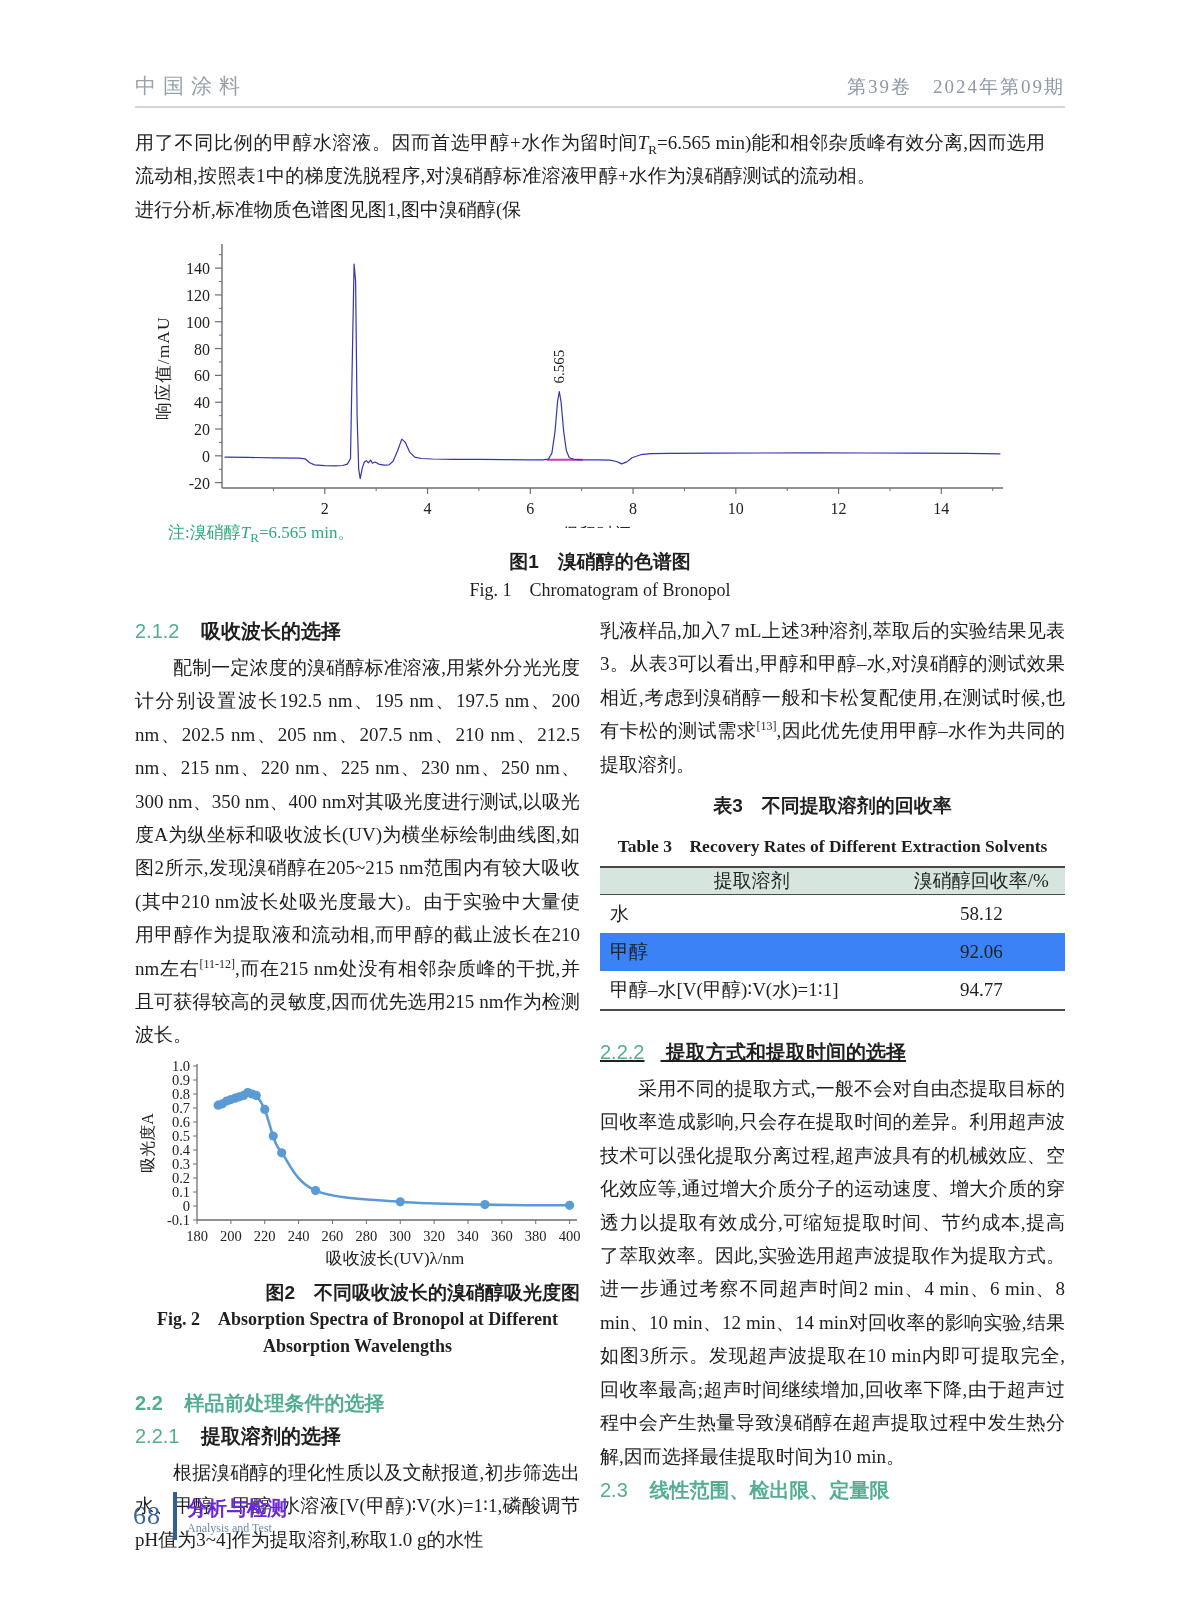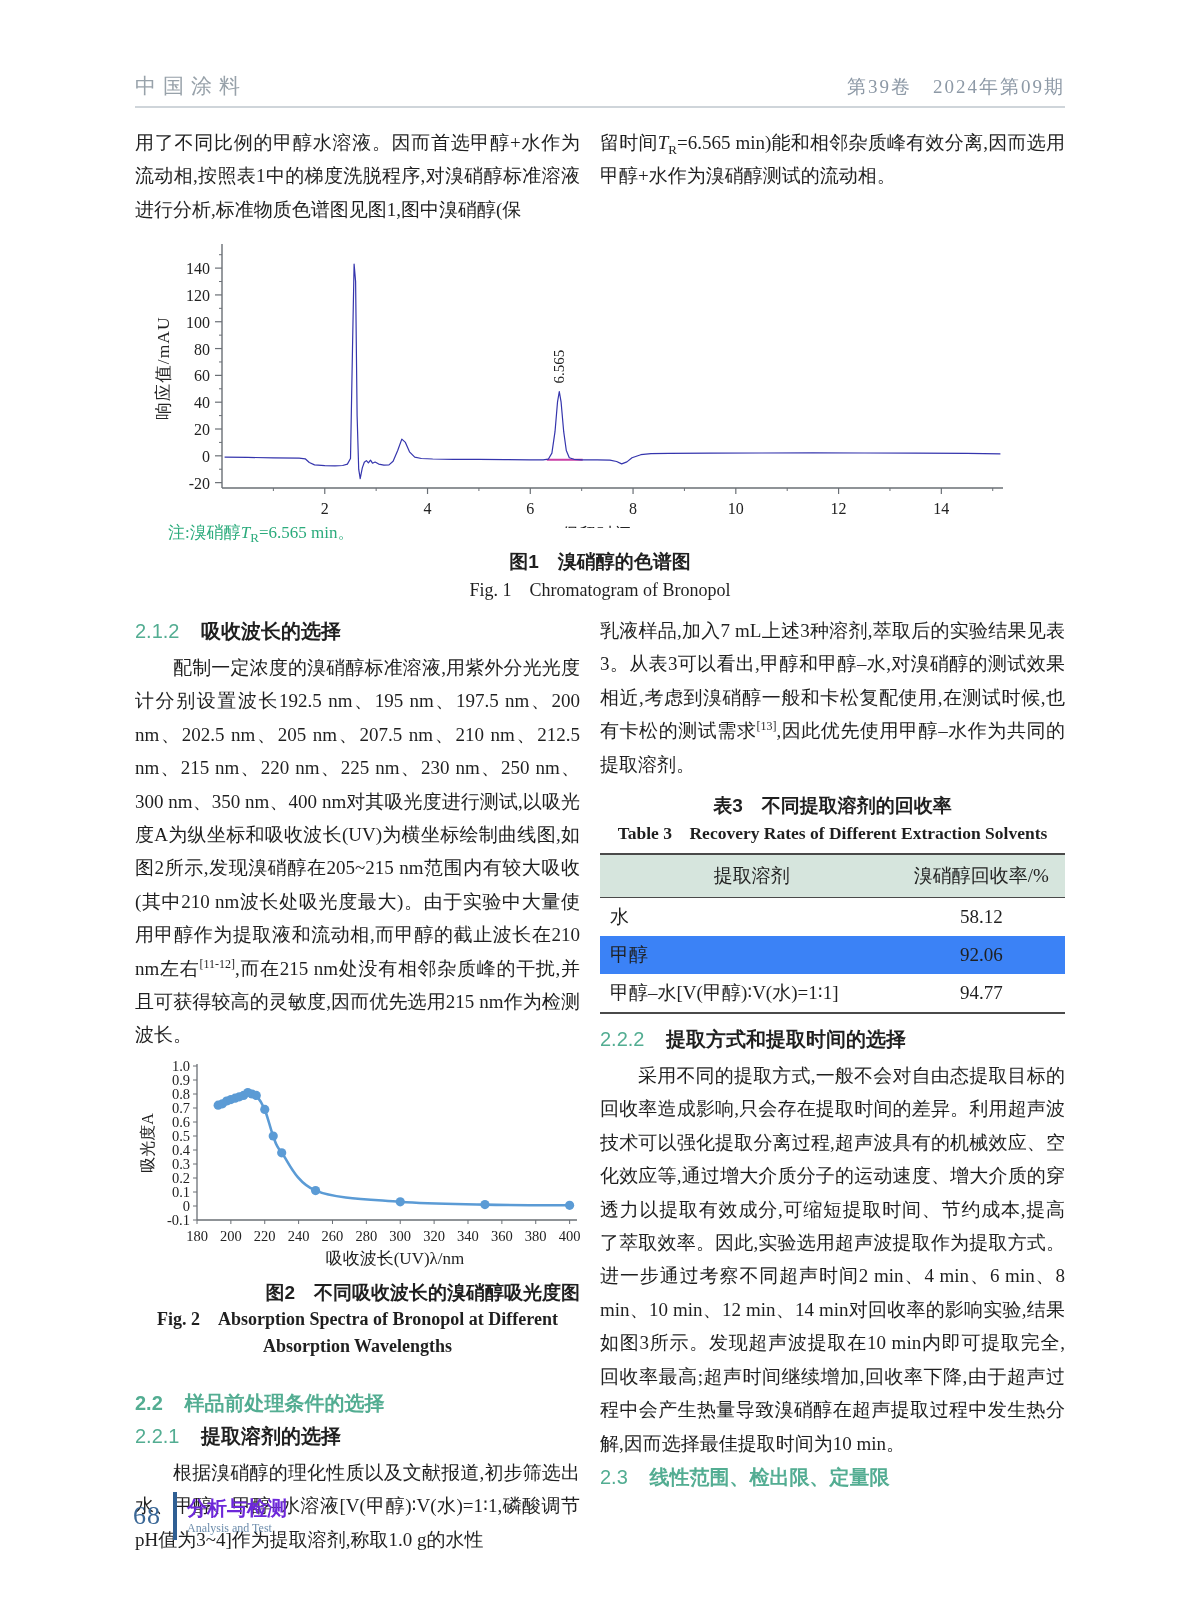--- a/index.html
+++ b/index.html
@@ -4,21 +4,21 @@
 <style>
   html,body{margin:0;padding:0;background:#e8e8e8;}
   .page{position:relative;width:1187px;height:1600px;background:#ffffff;margin:0 auto;
         overflow:hidden;font-family:"Liberation Serif","DejaVu Serif",serif;color:#1f1f1f;}
   
   .hdr{position:absolute;left:135px;top:72px;width:930px;display:flex;justify-content:space-between;align-items:flex-end;}
   .hdr-journal{font-family:"Liberation Sans","DejaVu Sans",sans-serif;font-size:21px;color:#98a2aa;letter-spacing:7px;}
   .hdr-issue{font-size:19px;color:#8d99a6;letter-spacing:2px;}
   .hdr-rule{position:absolute;left:135px;top:106px;width:930px;border-top:2px solid #cfd5da;}
   
-  .intro{position:absolute;left:135px;top:126px;width:930px;display:flex;gap:20px;}
+  .intro{position:absolute;left:135px;top:126px;width:930px;display:flex;}
   .intro .col-l{width:445px;}
   .intro .col-r{width:465px;}
   p.body{font-size:19px;line-height:33.4px;text-align:justify;margin:0;}
   p.indent{text-indent:2em;}
   sup.ref{font-size:12px;line-height:0;}
   sub.sb{font-size:13px;line-height:0;}
   .itt{font-style:italic;}
   
   .fig1{position:absolute;left:135px;top:236px;width:930px;height:292px;}
   .fig1-note{position:absolute;left:168px;top:521px;font-size:17px;color:#2bab7c;}
@@ -36,24 +36,24 @@
   .sec-title-green{color:#53ad92;font-weight:bold;}
   .h-gap{margin-top:16px;}
   
   .fig2wrap{margin-top:4px;}
   .f2cap-zh{text-align:right;font-weight:bold;font-size:19px;margin-top:8px;
             font-family:"Liberation Sans","DejaVu Sans",sans-serif;}
   .f2cap-en{text-align:center;font-weight:bold;font-size:18px;line-height:27px;}
   
   .t3-title-zh{text-align:center;font-weight:bold;font-size:19px;margin-top:12px;
                font-family:"Liberation Sans","DejaVu Sans",sans-serif;}
-  .t3-title-en{text-align:center;font-weight:bold;font-size:17.5px;margin-top:2px;}
+  .t3-title-en{text-align:center;font-weight:bold;font-size:17.5px;margin-top:15px;}
   table.t3{width:100%;border-collapse:collapse;margin-top:8px;
            border-top:2px solid #4a4a4a;border-bottom:2px solid #4a4a4a;font-size:19px;}
-  table.t3 th{background:#d6e5dd;font-weight:normal;padding:8px 4px;border-bottom:1.5px solid #4a4a4a;}
+  table.t3 th{background:#d6e5dd;font-weight:normal;padding:0 4px;border-bottom:1.5px solid #4a4a4a;}
   table.t3 td{padding:6px 4px;}
   table.t3 tr.alt td{background:#3b82f6;}
   table.t3 .c1{text-align:left;padding-left:10px;width:64%;}
   table.t3 th.c1{text-align:center;}
   table.t3 .c2{text-align:center;width:36%;}
   
   .footer{position:absolute;left:133px;top:1492px;display:flex;align-items:center;}
   .pg-num{font-size:26px;color:#3a6796;margin-right:12px;letter-spacing:1px;}
   .ft-bar{width:4px;height:48px;background:#2f5f93;margin-right:10px;}
   .ft-zh{font-size:20px;font-weight:bold;color:#6d28d9;font-family:"Liberation Sans","DejaVu Sans",sans-serif;line-height:24px;}
@@ -258,21 +258,21 @@
             <td class="c1">甲醇</td>
             <td class="c2">92.06</td>
           </tr>
           <tr>
             <td class="c1">甲醇–水[V(甲醇)∶V(水)=1∶1]</td>
             <td class="c2">94.77</td>
           </tr>
         </tbody>
       </table>
 
-      <div class="sechead" style="margin-top:12px;">
+      <div class="sechead" style="margin-top:28px;text-decoration:underline;">
         <span class="sec-num">2.2.2</span>
         <span class="sec-title">提取方式和提取时间的选择</span>
       </div>
       <p class="body indent">采用不同的提取方式,一般不会对自由态提取目标的回收率造成影响,只会存在提取时间的差异。利用超声波技术可以强化提取分离过程,超声波具有的机械效应、空化效应等,通过增大介质分子的运动速度、增大介质的穿透力以提取有效成分,可缩短提取时间、节约成本,提高了萃取效率。因此,实验选用超声波提取作为提取方式。进一步通过考察不同超声时间2 min、4 min、6 min、8 min、10 min、12 min、14 min对回收率的影响实验,结果如图3所示。发现超声波提取在10 min内即可提取完全,回收率最高;超声时间继续增加,回收率下降,由于超声过程中会产生热量导致溴硝醇在超声提取过程中发生热分解,因而选择最佳提取时间为10 min。</p>
 
       <div class="sechead">
         <span class="sec-num" style="font-weight:normal;">2.3</span>
         <span class="sec-title-green">线性范围、检出限、定量限</span>
       </div>
     </div>

